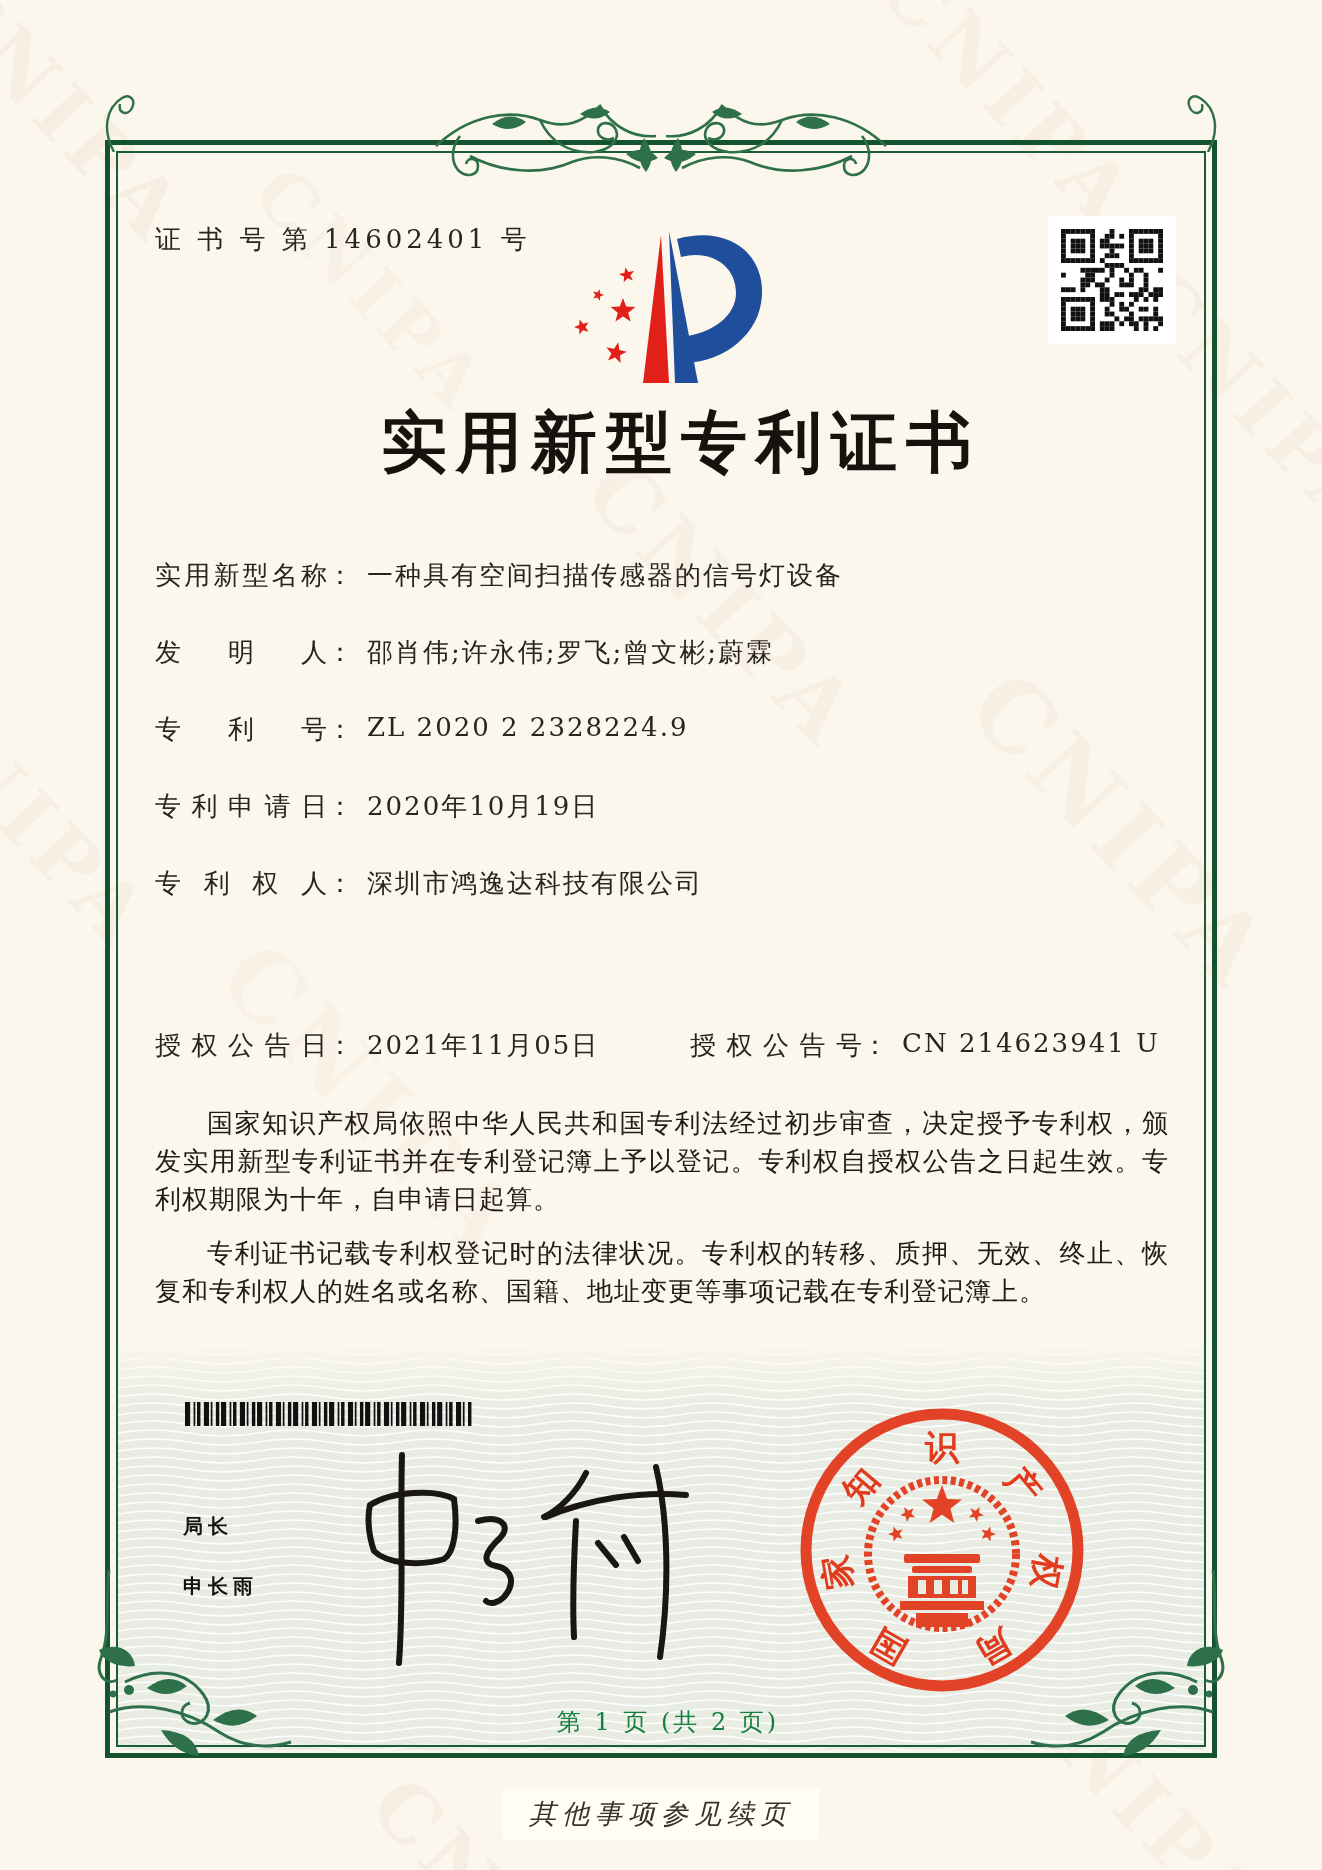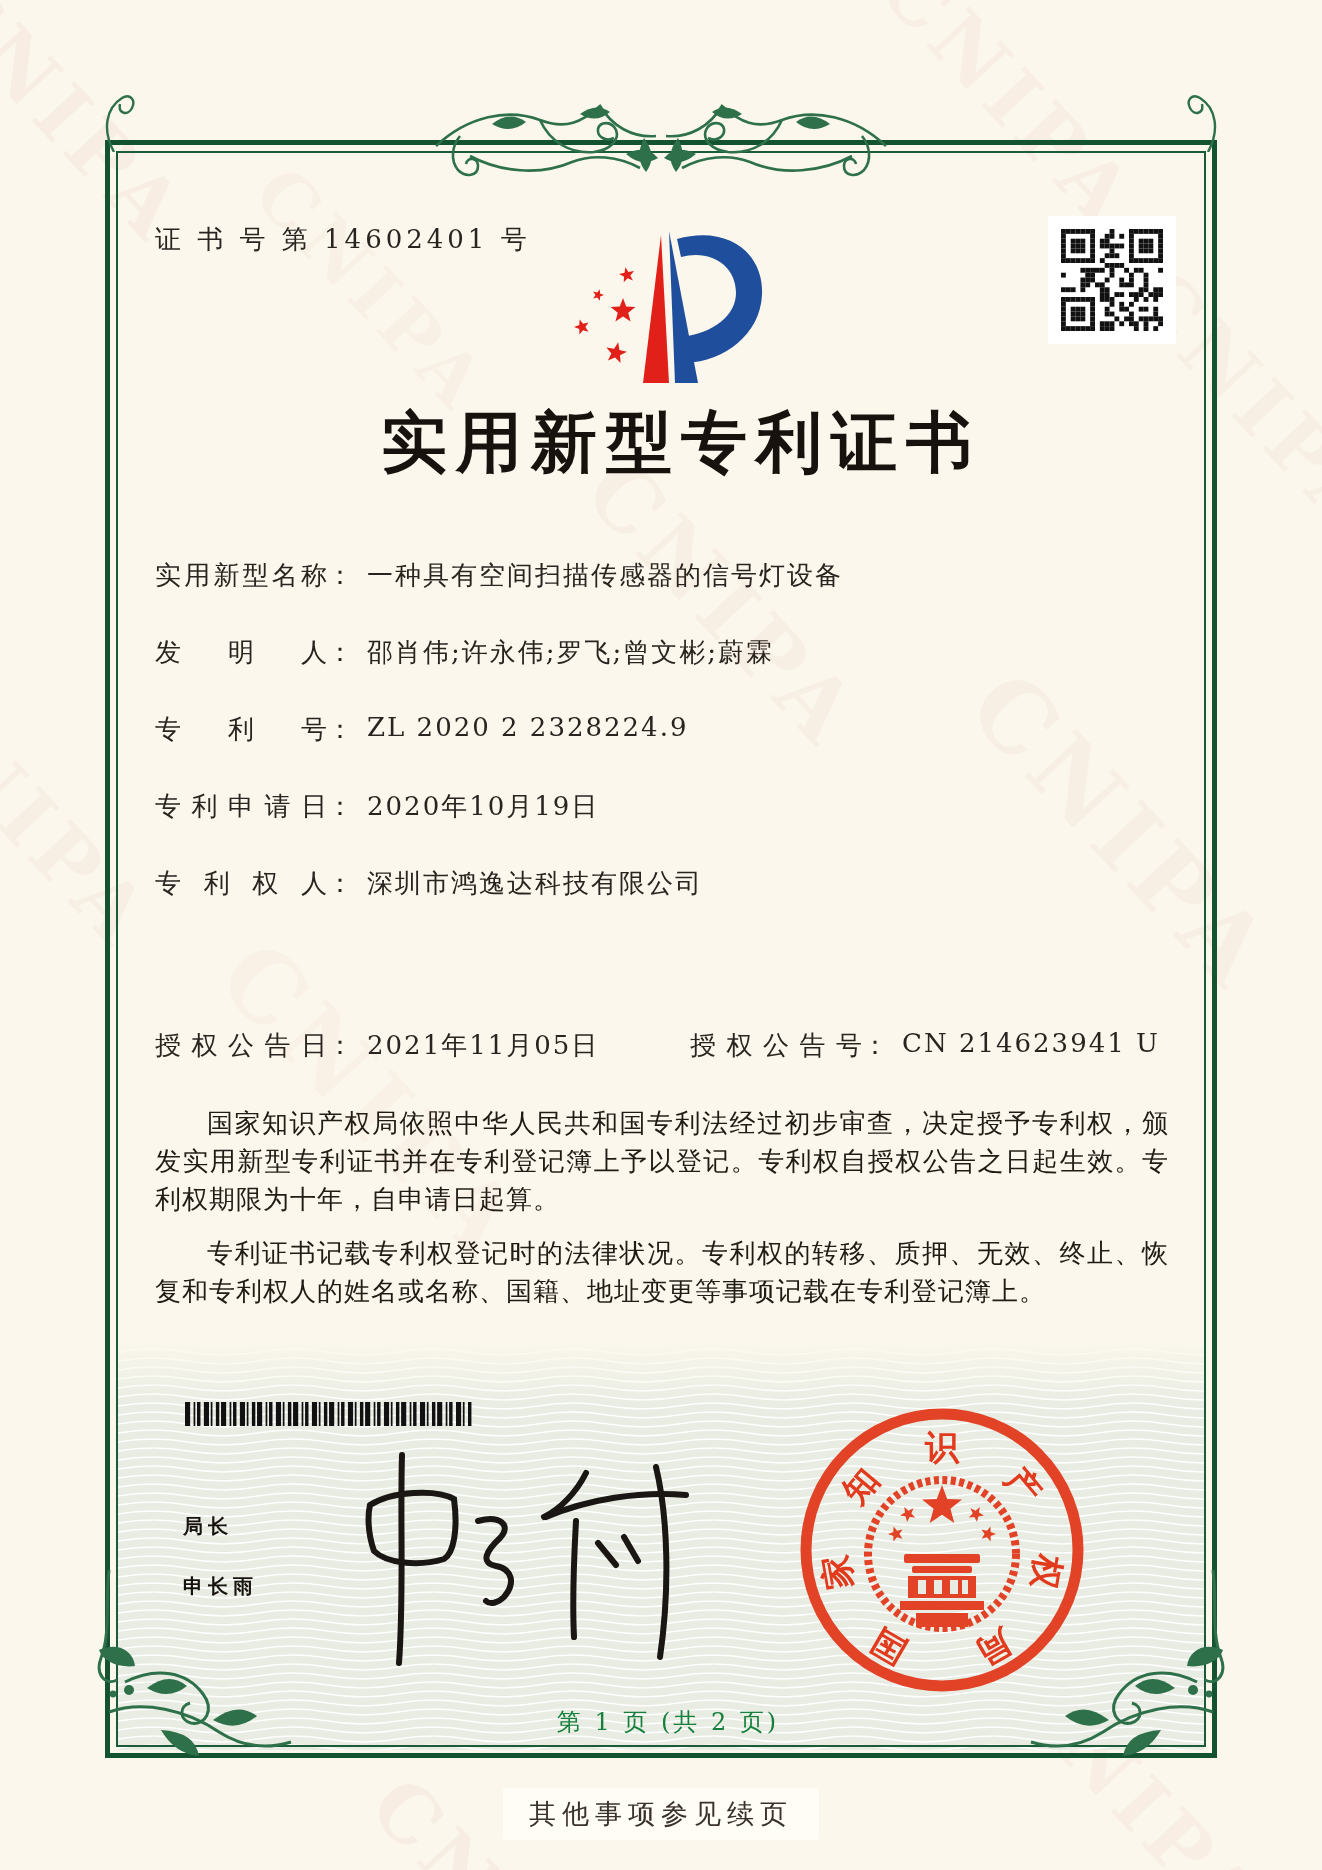--- a/index.html
+++ b/index.html
@@ -35,21 +35,21 @@
   .signer{position:absolute;left:183px;z-index:7;font-family:"DejaVu Sans","Liberation Sans",sans-serif;
       font-size:20px;font-weight:600;letter-spacing:5px;color:#17120e;}
   .sig{position:absolute;left:350px;top:1425px;z-index:8;}
   .seal{position:absolute;left:794px;top:1402px;width:296px;height:296px;z-index:7;opacity:.95;}
   .sealchar{position:absolute;font-size:34px;font-weight:bold;color:#e23a1d;z-index:8;
       font-family:"DejaVu Serif","Liberation Serif",serif;}
   .sealdate{position:absolute;left:826px;top:1612px;width:240px;z-index:9;font-size:27px;
       letter-spacing:2px;color:#2b2118;}
   .pagefoot{position:absolute;left:119px;right:105px;top:1706px;z-index:6;text-align:center;
       font-size:24px;letter-spacing:3px;color:#15803d;}
-  .note{position:absolute;left:0;right:0;top:1788px;z-index:6;text-align:center;}
+  .note{position:absolute;left:0;right:0;top:1788px;z-index:6;text-align:center;font-style:italic;}
   .note span{display:inline-block;background:#fffdf6;padding:8px 26px;font-size:27px;
       letter-spacing:6px;color:#39312a;border-radius:3px;}
 </style>
 </head>
 <body>
 
 <div class="page">
 
   <div id="wm-holder">
       <div class="wm" style="left: -20px; top: -45px; font-size: 80px; opacity: 0.32;">CNIPA</div>

